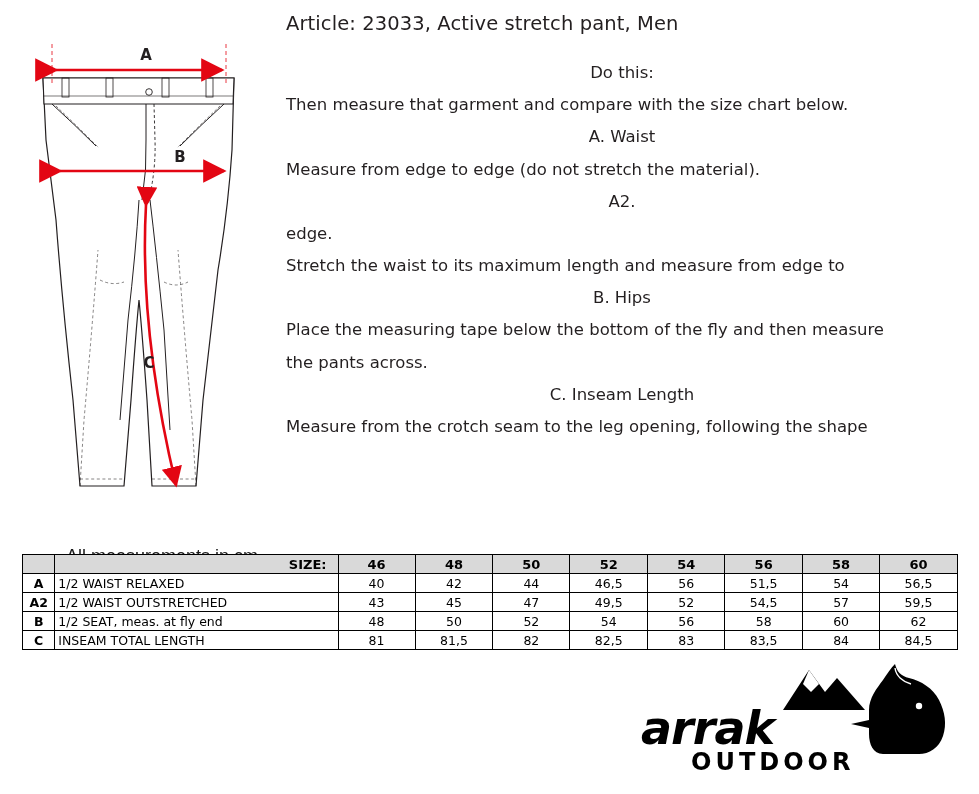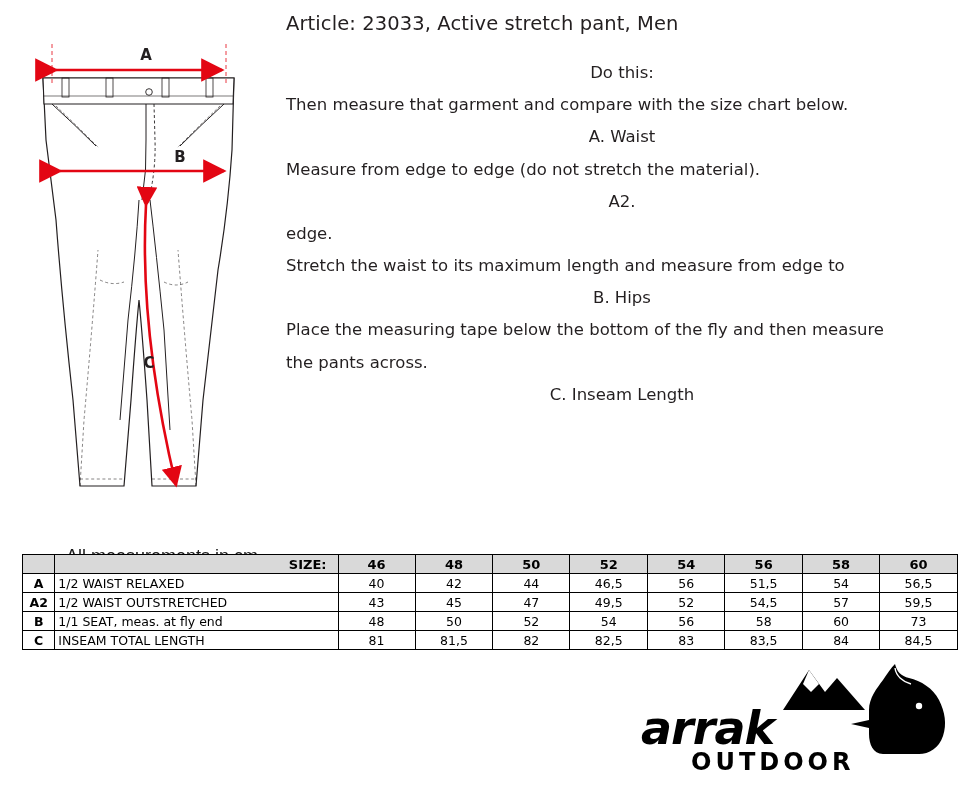--- a/index.html
+++ b/index.html
@@ -192,20 +192,21 @@
 
   <div class="hdr">A2.</div>
   <div class="para">edge.</div>
   <div class="para">Stretch the waist to its maximum length and measure from edge to</div>
 
   <div class="hdr">B. Hips</div>
   <div class="para">Place the measuring tape below the bottom of the fly and then measure</div>
   <div class="para">the pants across.</div>
 
   <div class="hdr">C. Inseam Length</div>
+  <div class="para">Measure from the crotch seam to the leg opening, following the shape</div>
 </div>
 
 <table id="size-table">
   <thead>
     <tr>
       <td class="col-code"></td>
       <td class="col-desc size-label">SIZE:</td>
       <td class="val">46</td>
       <td class="val">48</td>
       <td class="val">50</td>
@@ -236,29 +237,29 @@
       <td class="val">45</td>
       <td class="val">47</td>
       <td class="val">49,5</td>
       <td class="val">52</td>
       <td class="val">54,5</td>
       <td class="val">57</td>
       <td class="val">59,5</td>
     </tr>
     <tr>
       <td class="col-code">B</td>
-      <td class="col-desc">1/1 SEAT, meas. at fly end</td>
+      <td class="col-desc">1/2 SEAT, meas. at fly end</td>
       <td class="val">48</td>
       <td class="val">50</td>
       <td class="val">52</td>
       <td class="val">54</td>
       <td class="val">56</td>
       <td class="val">58</td>
       <td class="val">60</td>
-      <td class="val">73</td>
+      <td class="val">62</td>
     </tr>
     <tr>
       <td class="col-code">C</td>
       <td class="col-desc">INSEAM TOTAL LENGTH</td>
       <td class="val">81</td>
       <td class="val">81,5</td>
       <td class="val">82</td>
       <td class="val">82,5</td>
       <td class="val">83</td>
       <td class="val">83,5</td>

